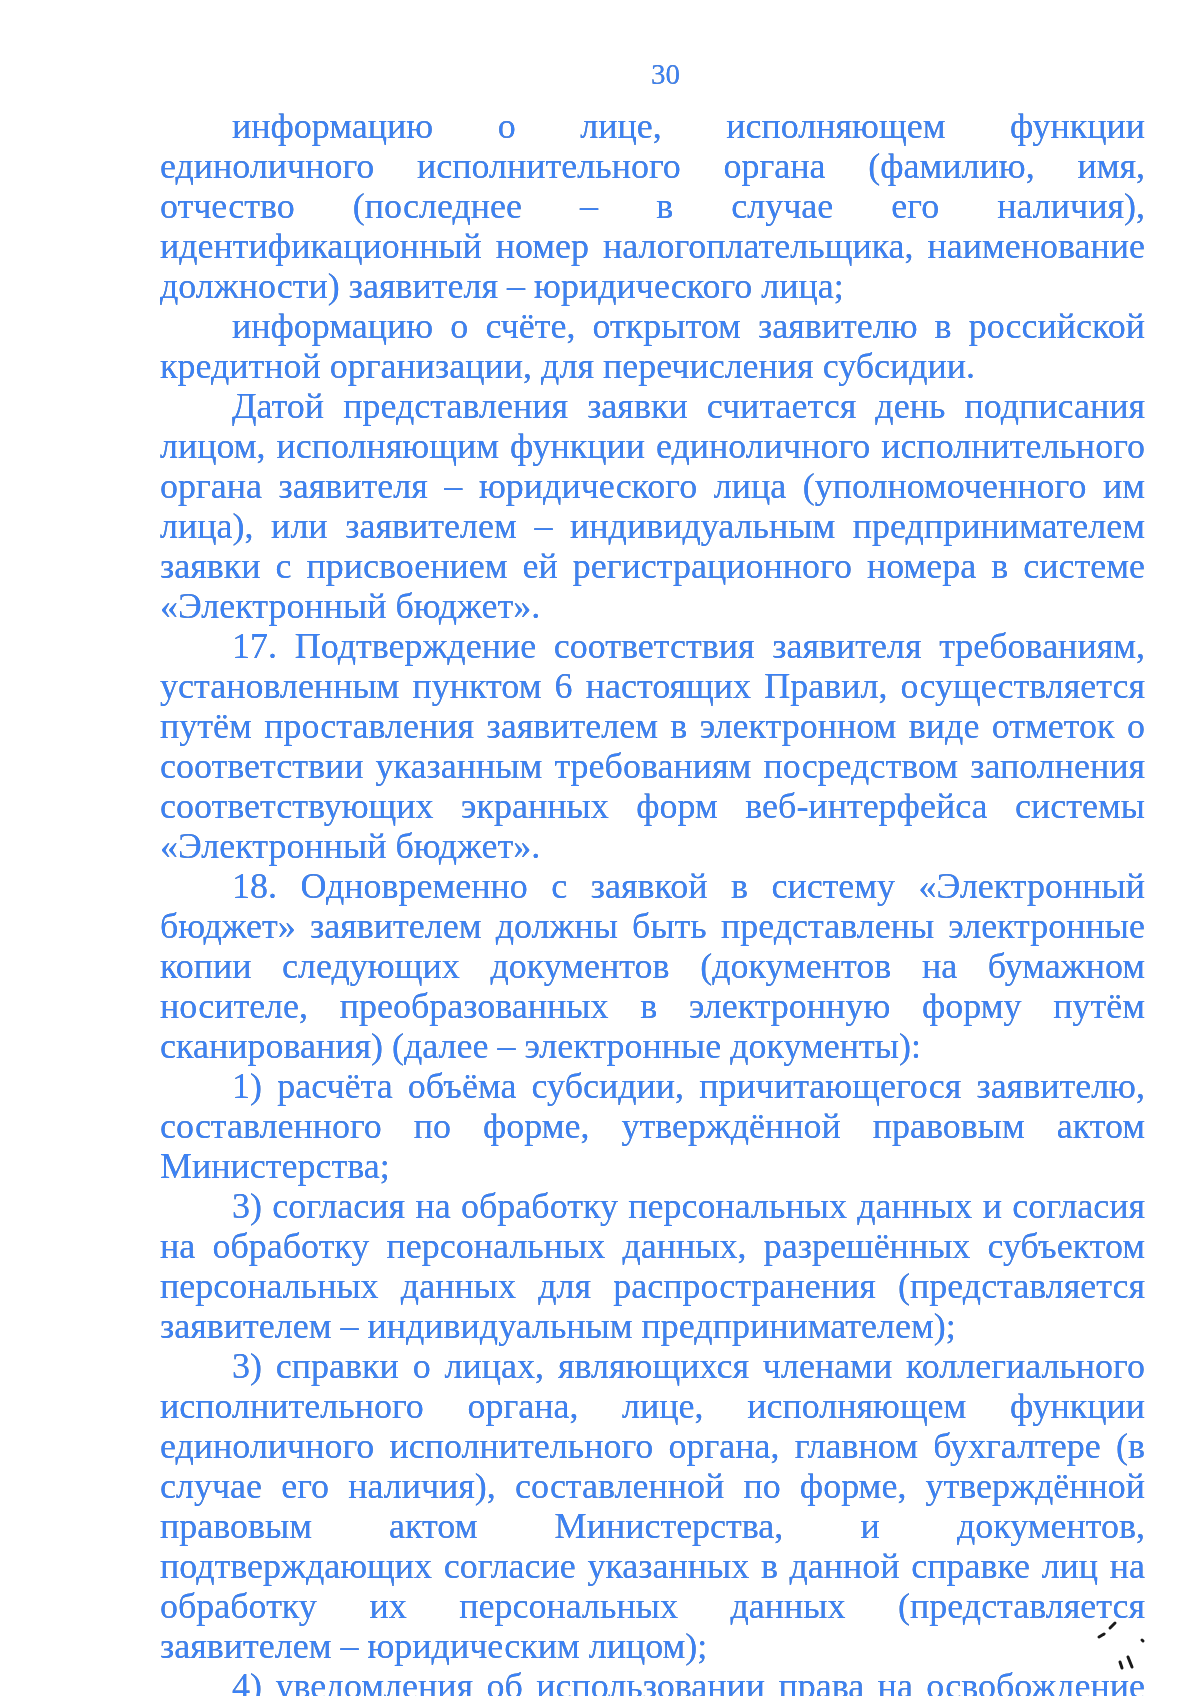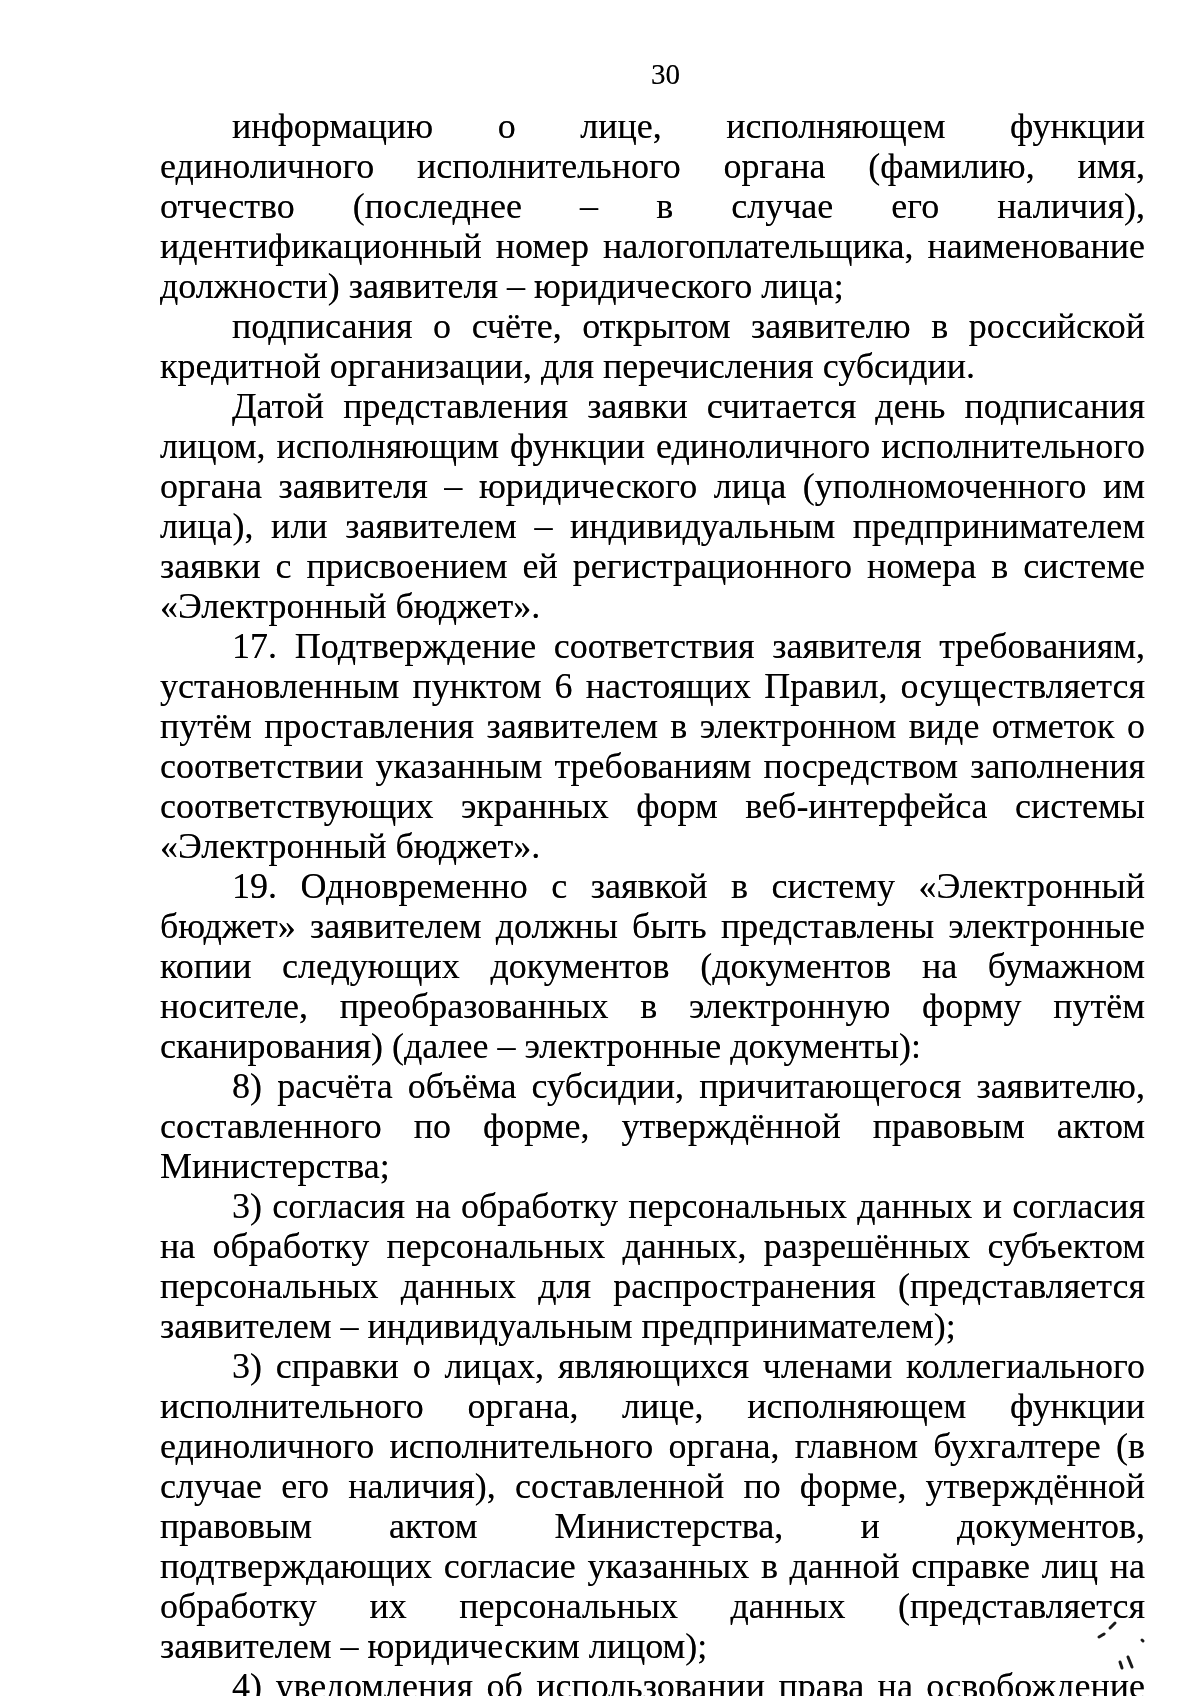--- a/index.html
+++ b/index.html
@@ -7,21 +7,21 @@
     padding: 0;
     background: #ffffff;
   }
   .page {
     position: relative;
     width: 1200px;
     height: 1696px;
     background: #ffffff;
     overflow: hidden;
     font-family: "Liberation Serif", "DejaVu Serif", serif;
-    color: #000000;
+    color: #3b82f6;
   }
   .page-number {
     position: absolute;
     top: 58px;
     left: 173px;
     width: 985px;
     text-align: center;
     font-size: 29px;
     line-height: 32px;
     
@@ -58,25 +58,25 @@
 </style>
 </head>
 <body>
 
 <div class="page">
 
   <div class="page-number">30</div>
 
   <div class="content">
     <p class="para">информацию о лице, исполняющем функции единоличного исполнительного органа (фамилию, имя, отчество (последнее – в случае его наличия), идентификационный номер налогоплательщика, наименование должности) заявителя – юридического лица;</p>
-    <p class="para">подписания о счёте, открытом заявителю в российской кредитной организации, для перечисления субсидии.</p>
+    <p class="para">информацию о счёте, открытом заявителю в российской кредитной организации, для перечисления субсидии.</p>
     <p class="para">Датой представления заявки считается день подписания лицом, исполняющим функции единоличного исполнительного органа заявителя – юридического лица (уполномоченного им лица), или заявителем – индивидуальным предпринимателем заявки с присвоением ей регистрационного номера в системе «Электронный бюджет».</p>
     <p class="para">17. Подтверждение соответствия заявителя требованиям, установленным пунктом 6 настоящих Правил, осуществляется путём проставления заявителем в электронном виде отметок о соответствии указанным требованиям посредством заполнения соответствующих экранных форм веб-интерфейса системы «Электронный бюджет».</p>
-    <p class="para">19. Одновременно с заявкой в систему «Электронный бюджет» заявителем должны быть представлены электронные копии следующих документов (документов на бумажном носителе, преобразованных в электронную форму путём сканирования) (далее – электронные документы):</p>
-    <p class="para">8) расчёта объёма субсидии, причитающегося заявителю, составленного по форме, утверждённой правовым актом Министерства;</p>
+    <p class="para">18. Одновременно с заявкой в систему «Электронный бюджет» заявителем должны быть представлены электронные копии следующих документов (документов на бумажном носителе, преобразованных в электронную форму путём сканирования) (далее – электронные документы):</p>
+    <p class="para">1) расчёта объёма субсидии, причитающегося заявителю, составленного по форме, утверждённой правовым актом Министерства;</p>
     <p class="para">3) согласия на обработку персональных данных и согласия на обработку персональных данных, разрешённых субъектом персональных данных для распространения (представляется заявителем – индивидуальным предпринимателем);</p>
     <p class="para">3) справки о лицах, являющихся членами коллегиального исполнительного органа, лице, исполняющем функции единоличного исполнительного органа, главном бухгалтере (в случае его наличия), составленной по форме, утверждённой правовым актом Министерства, и документов, подтверждающих согласие указанных в данной справке лиц на обработку их персональных данных (представляется заявителем – юридическим лицом);</p>
     <p class="para">4) уведомления об использовании права на освобождение (о продлении срока освобождения) от исполнения обязанностей налогоплательщика, связанных с исчислением и уплатой налога на добавленную стоимость, направленного заявителем в течение 12 календарных месяцев, предшествующих месяцу, в котором представлена заявка, в налоговый орган, в котором заявитель поставлен на учёт по месту нахождения (месту жительства), и имеющего отметку налогового органа о его получении (прилагается в случае использования заявителем указанного права);</p>
   </div>
 
   <svg class="scan-marks" viewBox="0 0 70 60" aria-hidden="true">
     <path d="M20 13 L25 8"></path>
     <path d="M9 22 L14 19"></path>
     <path d="M52 25 L53 26"></path>
     <path d="M38 42 L42 52"></path>

